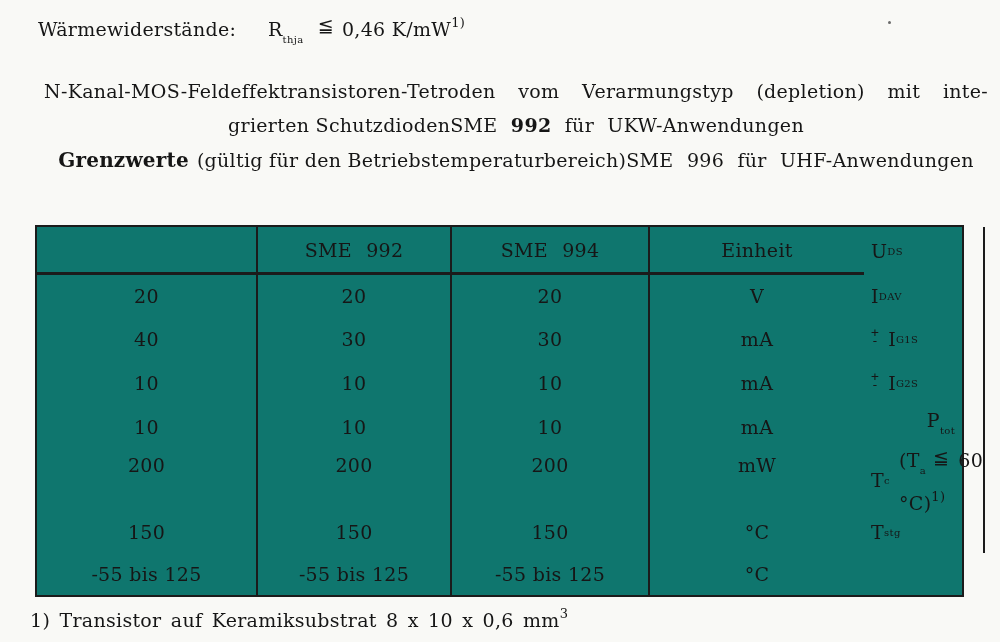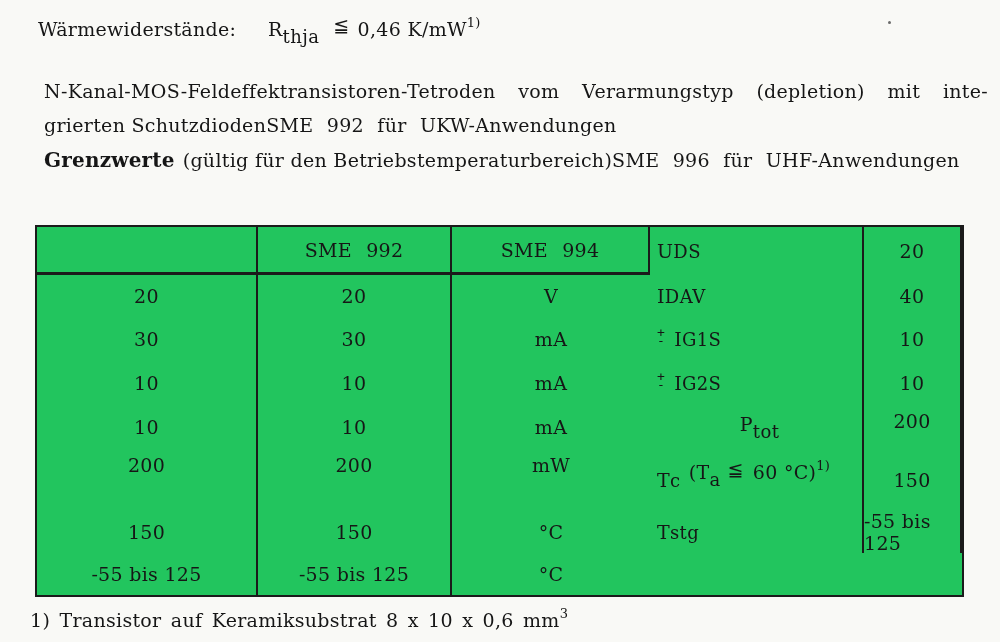--- a/index.html
+++ b/index.html
@@ -14,57 +14,57 @@
     position:relative;
     width:1000px; height:642px;
     background:#f9f9f6;
     letter-spacing:0.3px;
     font-size:19px;
   }
 
   
   .thermal-label { position:absolute; left:38px; top:18px; }
   .formula { position:absolute; left:268px; top:14px; }
-  .sub  { font-size:18px; vertical-align:-7px; letter-spacing:0.4px; }
+  .sub  { font-size:10px; vertical-align:-7px; letter-spacing:0.4px; }
   .sup  { font-size:13px; vertical-align:9px; }
   .rel  { vertical-align:4px; padding:0 8px 0 14px; }
 
   
   .intro { position:absolute; left:44px; top:80px; width:944px; }
   .intro-line1 { text-align:justify; text-align-last:justify; }
-  .intro-row { display:flex; justify-content:flex-start; align-items:baseline; margin-top:12px; }
+  .intro-row { display:flex; justify-content:center; align-items:baseline; margin-top:12px; }
   .intro-row.right-only { justify-content:flex-end; }
   .variant { word-spacing:7px; white-space:nowrap; }
-  .variant .num-bold { font-weight:normal; }
+  .variant .num-bold { font-weight:bold; }
   .section-heading { white-space:nowrap; }
   .section-title { font-weight:bold; font-size:20px; letter-spacing:0.2px; }
   .section-subtitle { font-size:19px; margin-left:8px; }
 
   
   .limits-table {
     position:absolute; left:35px; top:225px;
     width:929px; height:372px;
     border:2px solid #1b1b1b;
     display:grid;
     grid-template-columns:221px 194px 198px 214px 1fr;
     grid-template-rows:48px 42px 44px 44px 44px 62px 42px 1fr;
-    background:#22c55e;
+    background:#0f766e;
   }
   .cell { display:flex; align-items:center; justify-content:center; }
   .cell.colsep { border-right:2px solid #1b1b1b; }
   .cell.hdr { border-bottom:3px solid #1b1b1b; word-spacing:8px; }
   .cell.lbl { justify-content:flex-start; padding-left:7px; }
   .cell.top { align-items:flex-start; padding-top:5px; }
   .pm {
     display:inline-flex; flex-direction:column;
     font-size:13px; line-height:8px;
     margin-right:9px; position:relative; top:-2px;
     font-family:"DejaVu Sans Mono", monospace;
   }
-  .ptot-label { display:flex; flex-direction:column; justify-content:flex-start; padding-top:2px; line-height:34px; }
+  .ptot-label { display:flex; flex-direction:column; justify-content:flex-start; padding-top:2px; line-height:26px;margin-left:28px; }
   .cond .rel2 { vertical-align:3px; padding:0 9px 0 7px; }
 
   
   .footnote { position:absolute; left:30px; top:606px; word-spacing:3px; }
 
   .speck { position:absolute; left:888px; top:21px; width:3px; height:3px; background:#6a6a6a; border-radius:50%; }
 </style>
 </head>
 <body>
 
@@ -99,20 +99,21 @@
         <span>für UHF-Anwendungen</span>
       </span>
     </div>
   </div>
 
   <div class="limits-table">
 
     <div class="cell hdr colsep lbl"></div>
     <div class="cell hdr colsep">SME 992</div>
     <div class="cell hdr colsep">SME 994</div>
+    <div class="cell hdr">Einheit</div>
 
     <div class="cell colsep lbl">
       <span>U</span>
         <span class="sub">DS</span>
     </div>
     <div class="cell colsep">20</div>
     <div class="cell colsep">20</div>
     <div class="cell colsep">20</div>
     <div class="cell">V</div>
 

